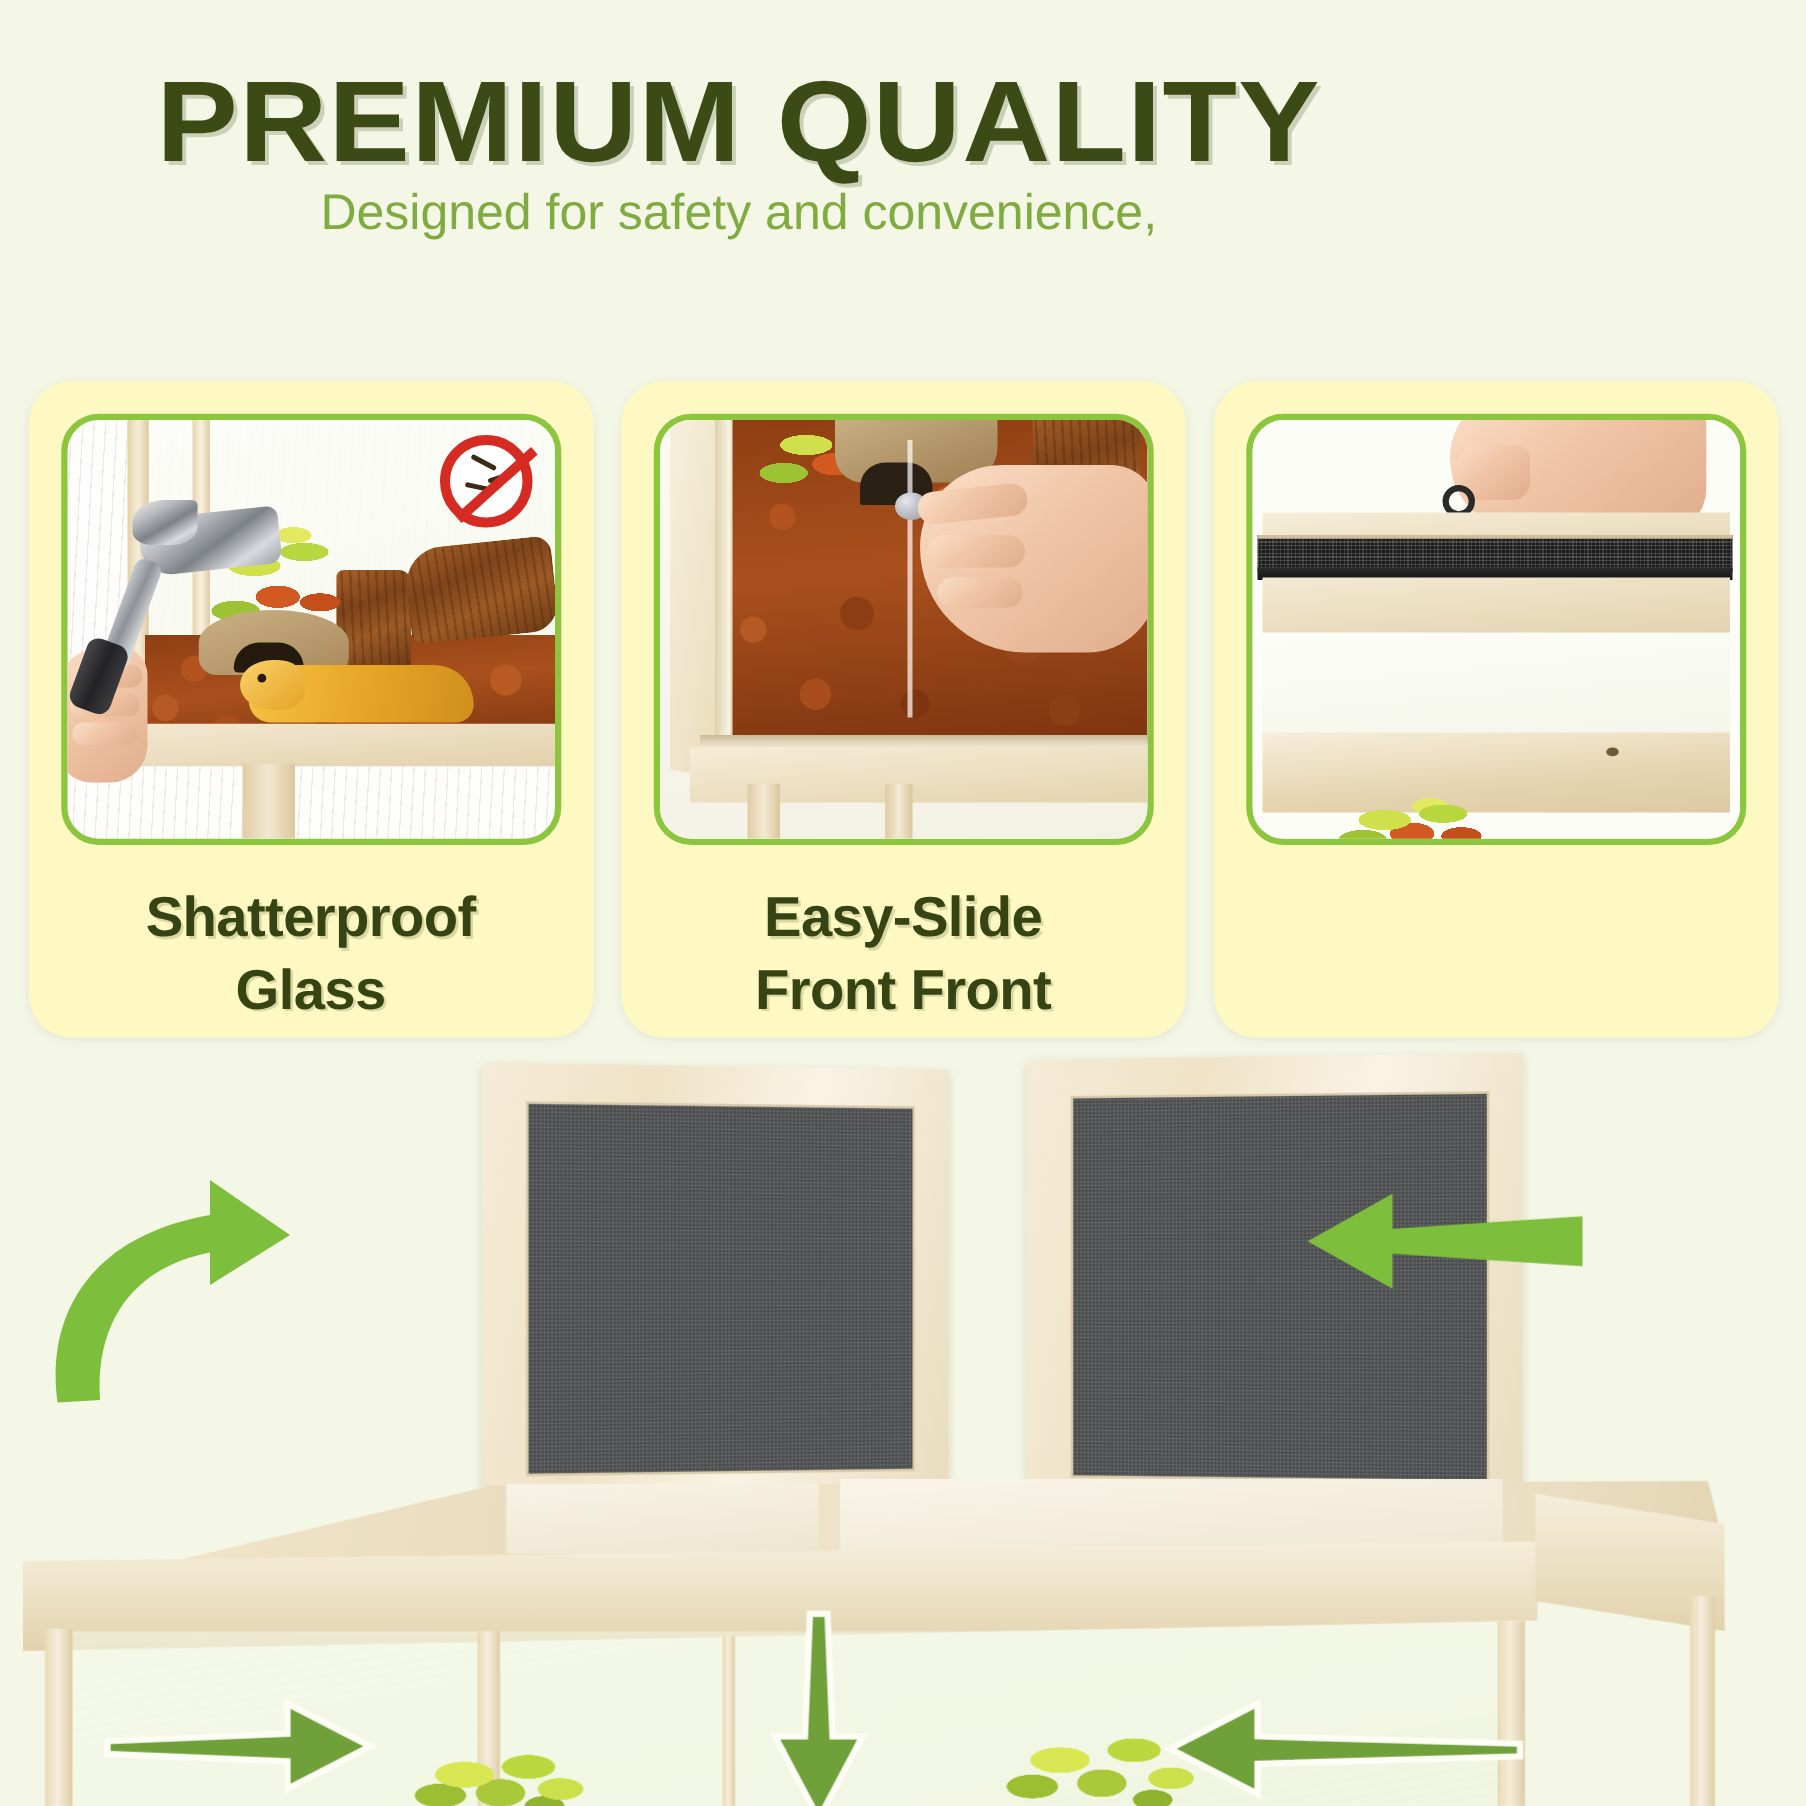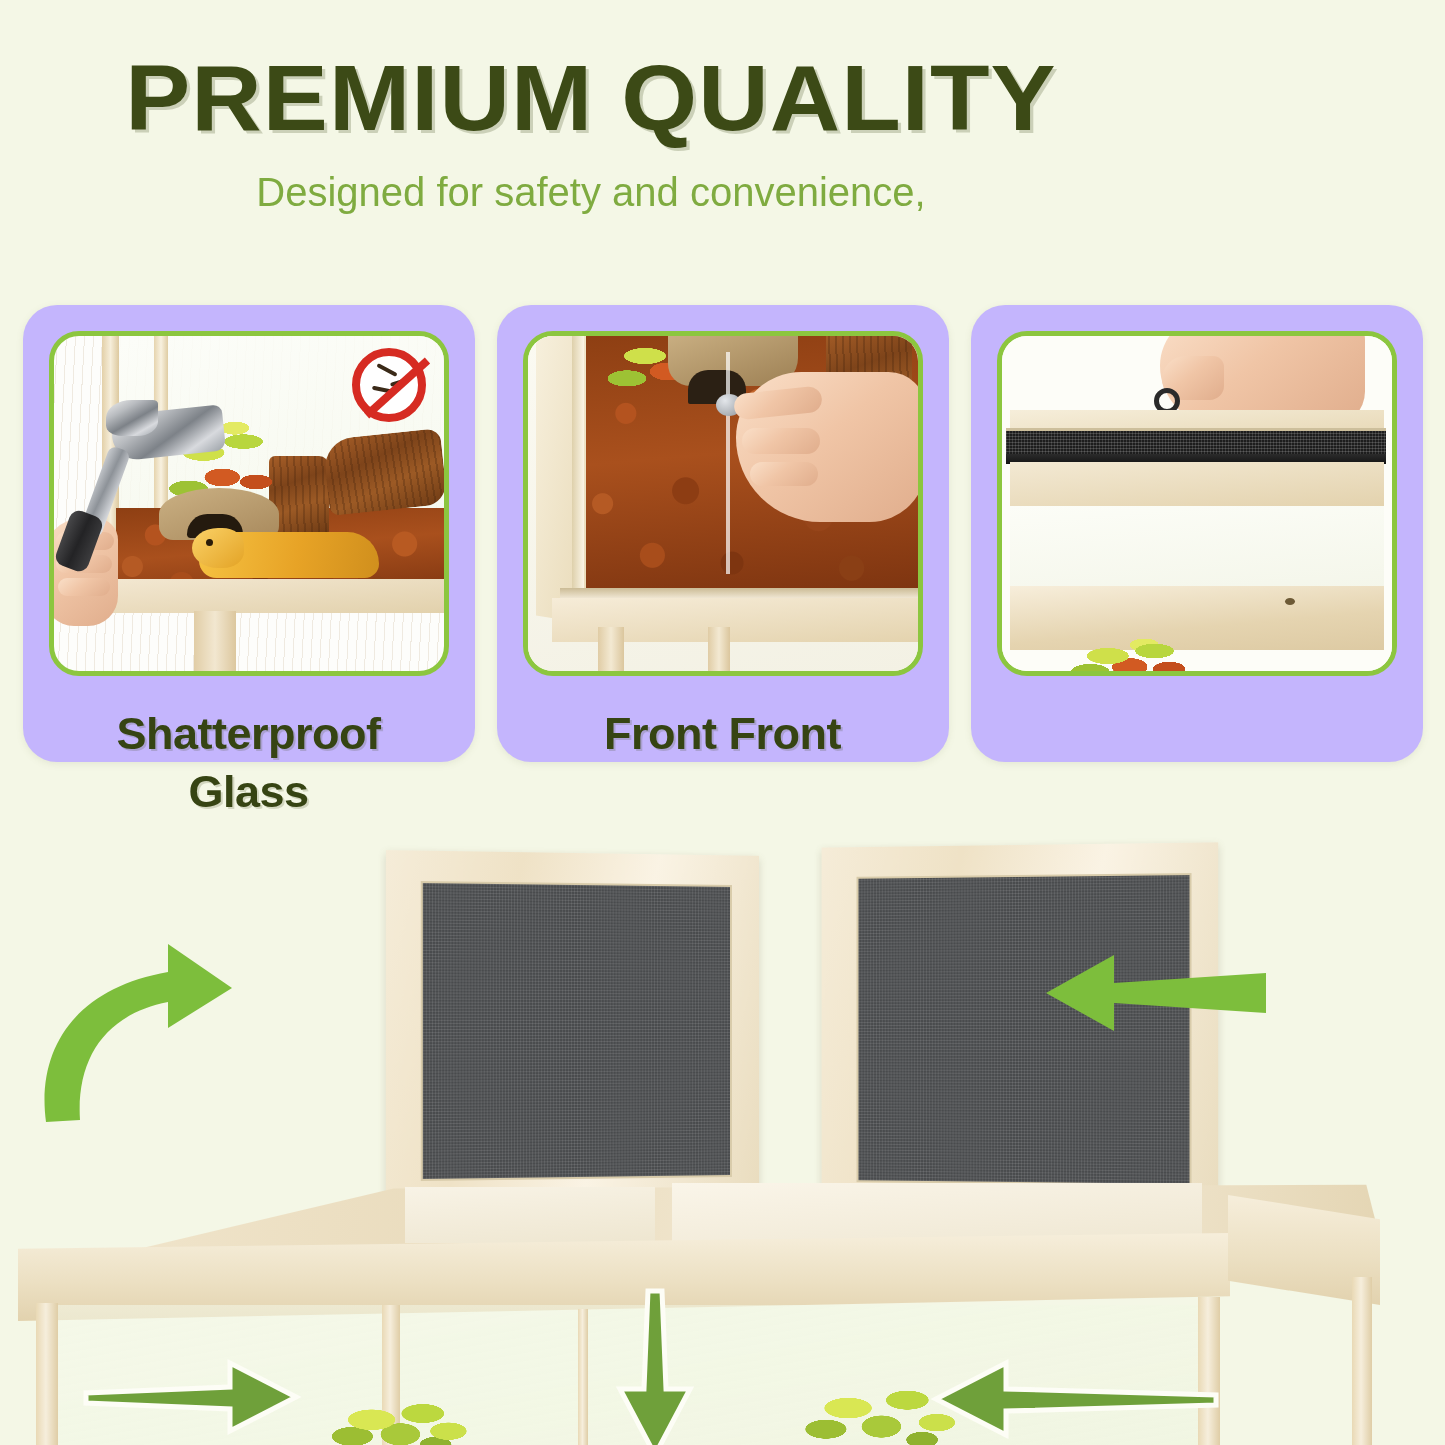--- a/index.html
+++ b/index.html
@@ -25,32 +25,31 @@
     padding-top:52px;
     font-stretch:condensed;
     transform:scaleX(1.06);
     text-shadow:3px 3px 0 rgba(60,74,22,0.22);
     white-space:nowrap;
   }
   .subtitle{
     font-size:40px;
     color:#7fab40;
     line-height:1.33;
-    margin-top:22px;
     font-weight:400;
   }
 
   
   .cards{
     position:absolute; top:305px; left:0; width:1445px; height:530px;
     display:flex; justify-content:center; gap:22px;
   }
   .card{
-    width:452px; height:457px;
-    background:#c4b5fd;
+    width:452px; height:525px;
+    background:#fef9c3;
     border-radius:34px;
     box-shadow:0 2px 7px rgba(120,130,90,0.13);
     position:relative;
     padding:26px 26px 0 26px;
   }
   .card-photo{
     width:400px; height:345px;
     border:5px solid #8cc63f;
     border-radius:30px;
     overflow:hidden;
@@ -272,20 +271,21 @@
       <div class="skin" style="position:absolute;left:206px;top:54px;width:88px;height:26px;border-radius:16px;transform:rotate(-6deg);"></div>
       <div class="skin" style="position:absolute;left:214px;top:92px;width:78px;height:26px;border-radius:16px;"></div>
       <div class="skin" style="position:absolute;left:222px;top:126px;width:68px;height:24px;border-radius:15px;"></div>
 
       <div style="position:absolute;left:32px;top:252px;right:0;height:12px;background:linear-gradient(180deg,#cbbb95,#f6eede);"></div>
       <div style="position:absolute;left:24px;top:262px;right:0;height:44px;background:linear-gradient(175deg,#f6ecd8,#e4d3ae);"></div>
       <div style="position:absolute;left:70px;bottom:0;width:26px;height:44px;background:linear-gradient(90deg,#e0cca5,#f3e9d2,#dbc69d);"></div>
       <div style="position:absolute;left:180px;bottom:0;width:22px;height:44px;background:linear-gradient(90deg,#e0cca5,#f3e9d2,#dbc69d);"></div>
     </div>
     <div class="card-caption">
+      <div>Easy-Slide</div>
       <div>Front Front</div>
     </div>
   </div>
 
   <div class="card">
     <div class="card-photo">
       <div class="ph" style="background:#fdfdf8;"></div>
 
       <div class="skin" style="position:absolute;left:158px;top:-22px;width:205px;height:112px;border-radius:60px 30px 40px 70px;"></div>
       <div class="skin" style="position:absolute;left:160px;top:20px;width:62px;height:44px;border-radius:30px 14px 18px 26px;"></div>

